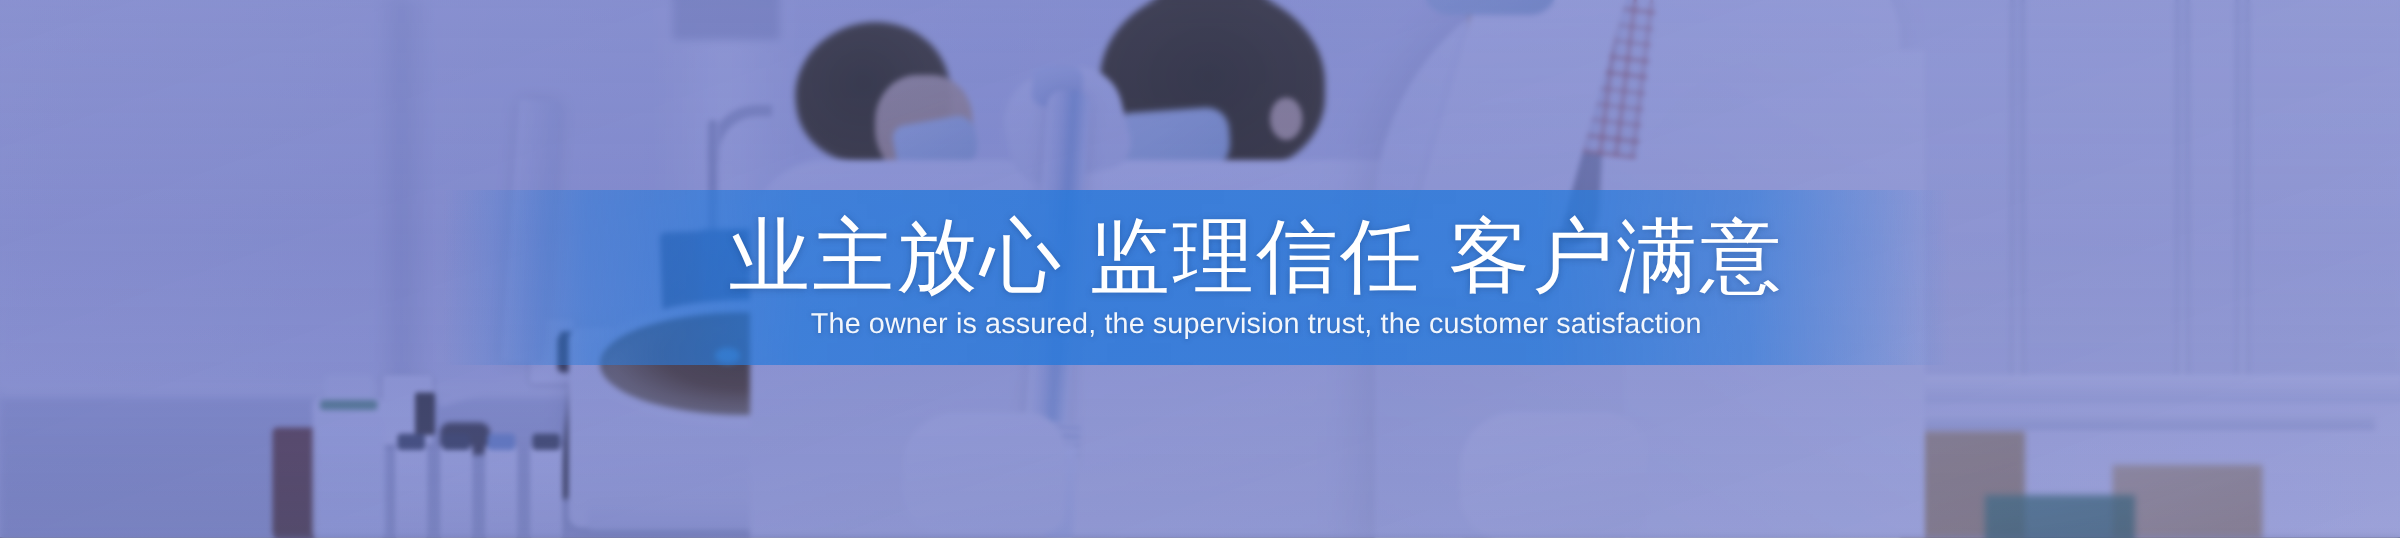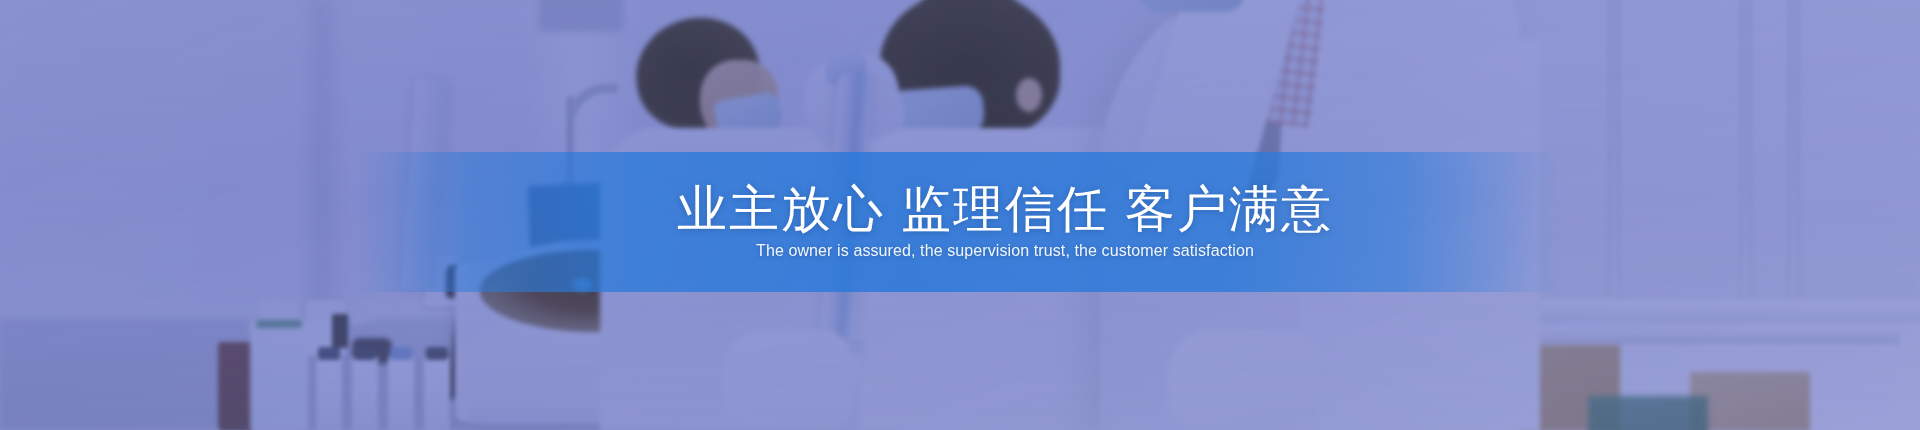--- a/index.html
+++ b/index.html
@@ -372,32 +372,32 @@
 
   
   .text-wrap{
     position:absolute; left:0; top:152px; width:100%; height:140px;
     display:flex; flex-direction:column;
     align-items:center; justify-content:center;
     gap:6px;
   }
   .headline{
     color:#ffffff;
-    font-size:50px;
+    font-size:65px;
     line-height:1.04;
     font-weight:400;
     letter-spacing:2px;
     text-align:center;
     text-shadow:0 1px 6px rgba(18,52,102,.35);
     white-space:nowrap;
     padding-left:90px;
   }
   .subline{
     color:#f2f6fc;
-    font-size:16px;
+    font-size:23px;
     line-height:1.2;
     font-weight:400;
     letter-spacing:.1px;
     text-align:center;
     text-shadow:0 1px 4px rgba(18,52,102,.35);
     white-space:nowrap;
     padding-left:90px;
   }
 </style>
 </head>

